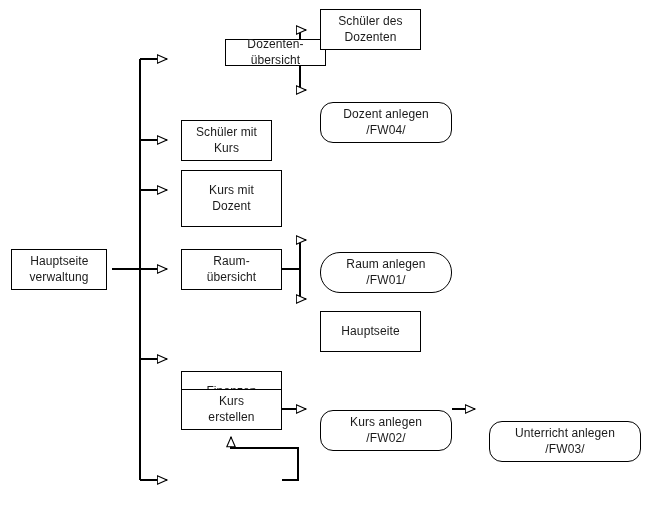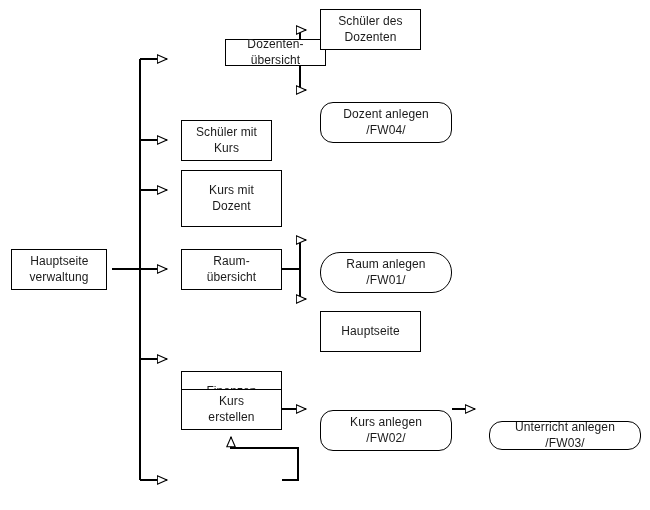--- a/index.html
+++ b/index.html
@@ -117,16 +117,16 @@
 
   <div class="node single-line" style="left: 320px; top: 279px; width: 101px; height: 41px;">Hauptseite</div>
 
   <div class="node single-line" style="left: 181px; top: 339px; width: 101px; height: 41px;">Finanzen</div>
 
   <div class="node" style="left: 181px; top: 389px; width: 101px; height: 41px;">Kurs
 erstellen</div>
 
   <div class="node rounded single-line" style="left: 320px; top: 378px; width: 132px; height: 41px;">Kurs anlegen /FW02/</div>
 
-  <div class="node rounded single-line" style="left: 489px; top: 389px; width: 152px; height: 29px;">Unterricht anlegen /FW03/</div>
+  <div class="node rounded single-line" style="left: 489px; top: 389px; width: 152px; height: 41px;">Unterricht anlegen /FW03/</div>
 
 
 </div>
 
 </body></html>

